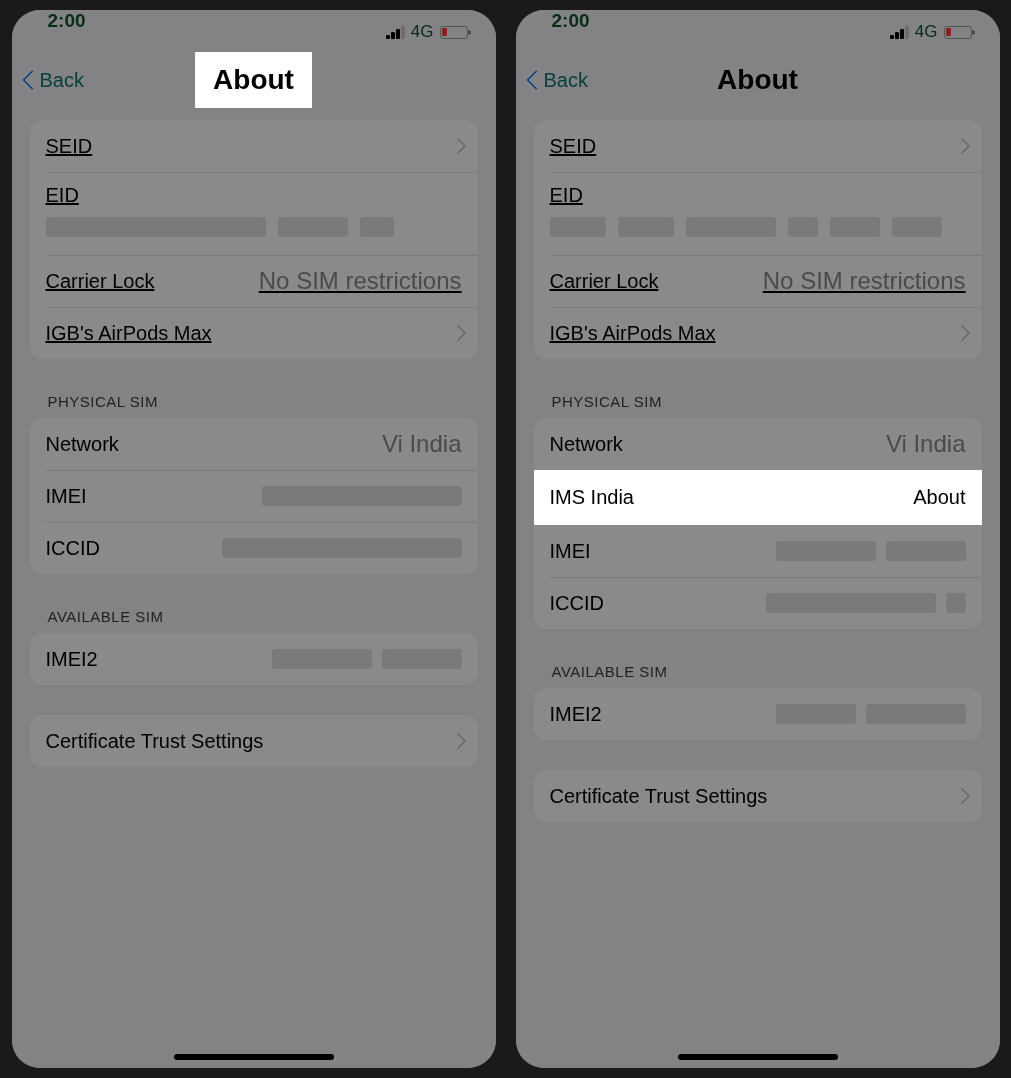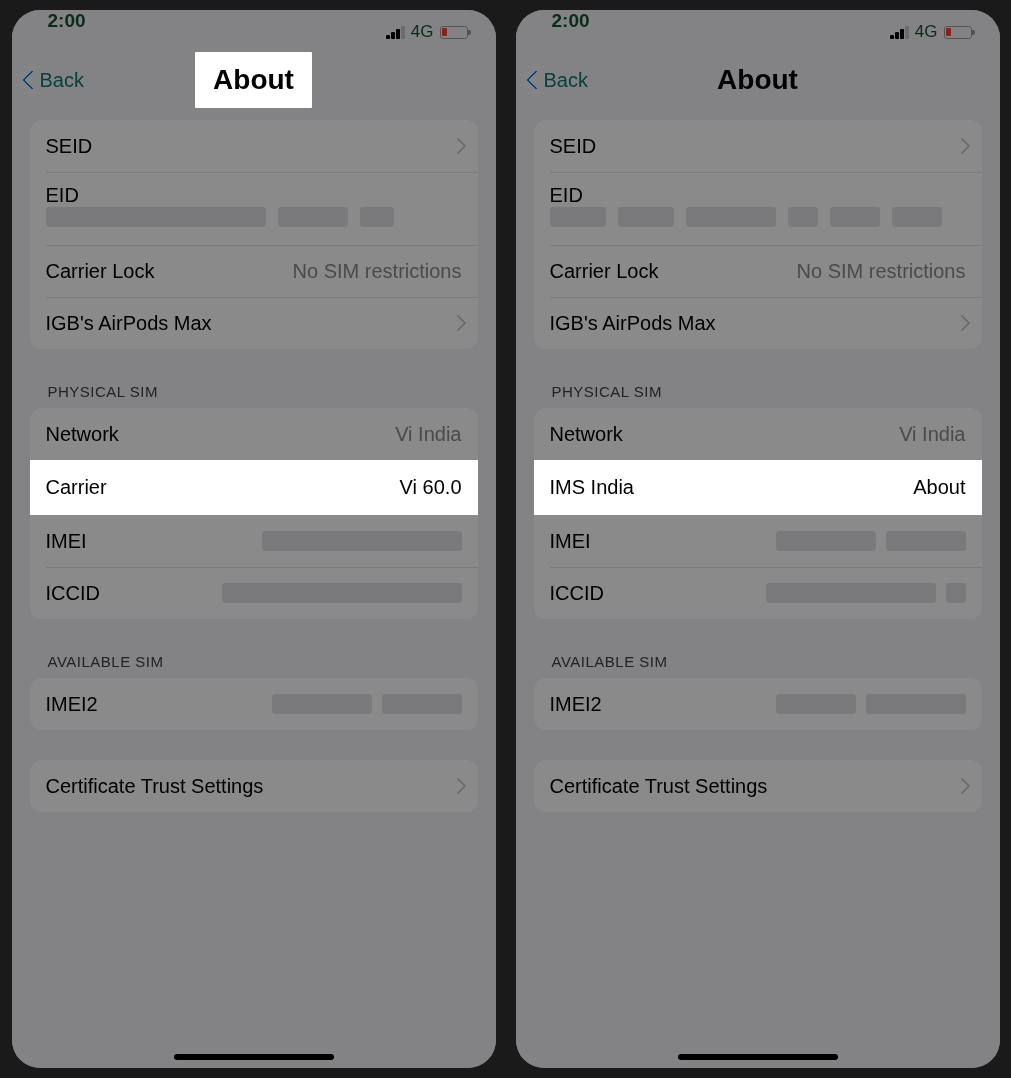--- a/index.html
+++ b/index.html
@@ -163,41 +163,41 @@
   }
   .row + .row::before {
     content:"";
     position:absolute;
     left:16px; right:0; top:0;
     height:1px;
     background:#e3e3e7;
   }
   .row .val {
     color:#8a8a8e;
-    font-size:20px;
+    font-size:24px;
     text-align:center;
   }
   .chevron-right{
     width:10px;height:18px;position:relative;display:inline-block;
   }
   .chevron-right::before{
     content:"";position:absolute;left:0;top:3px;
     width:10px;height:10px;
     border-top:2.4px solid #c4c4c8;
     border-right:2.4px solid #c4c4c8;
     transform:rotate(45deg);
     border-radius:1px;
   }
   .redact {
     display:inline-block;
     height:20px;
     background:#e2e2e6;
     border-radius:3px;
   }
-  .eid-row { flex-direction: column; align-items: flex-start; padding-bottom:18px;}
+  .eid-row { flex-direction: column; align-items: flex-start; gap:10px; padding-bottom:18px;}
   .eid-redacts { display:flex; gap:12px; width:100%; padding-left:0;}
   .highlight-row {
     position: relative;
     z-index: 30;
     background: #fff;
     margin: 0 -18px;
     width: calc(100% + 36px);
   }
   .highlight-row .inner{
     display:flex; justify-content:space-between; align-items:center;
@@ -205,21 +205,21 @@
   }
   .highlight-row::before{display:none;}
   .home-indicator{
     position:absolute;
     bottom:8px; left:50%;
     transform:translateX(-50%);
     width:160px; height:6px;
     background:#000;
     border-radius:4px;
   }
-  .first-group{ margin-top:14px; }
+  .first-group{ margin-top:14px;text-decoration:underline; }
   .redact-group{display:flex;gap:10px;justify-content:flex-end;}
 </style>
 </head>
 <body>
 
 <div class="phones">
 
   <div class="phone">
     <div class="dim"></div>
 
@@ -274,26 +274,20 @@
         </div>
       </div>
 
       <div class="group-header">PHYSICAL SIM</div>
       <div class="group">
         <div class="row">
           <span>Network</span>
           <span class="val">Vi India</span>
         </div>
 
-        <div class="highlight-row">
-          <div class="inner">
-            <span style="font-size:20px;color:#000">Carrier</span>
-            <span class="val" style="font-size:20px">Vi 60.0</span>
-          </div>
-        </div>
 
         <div class="row">
           <span>IMEI</span>
           <span class="redact" style="width:200px"></span>
         </div>
         <div class="row">
           <span>ICCID</span>
           <span class="redact" style="width:240px"></span>
         </div>
       </div>

